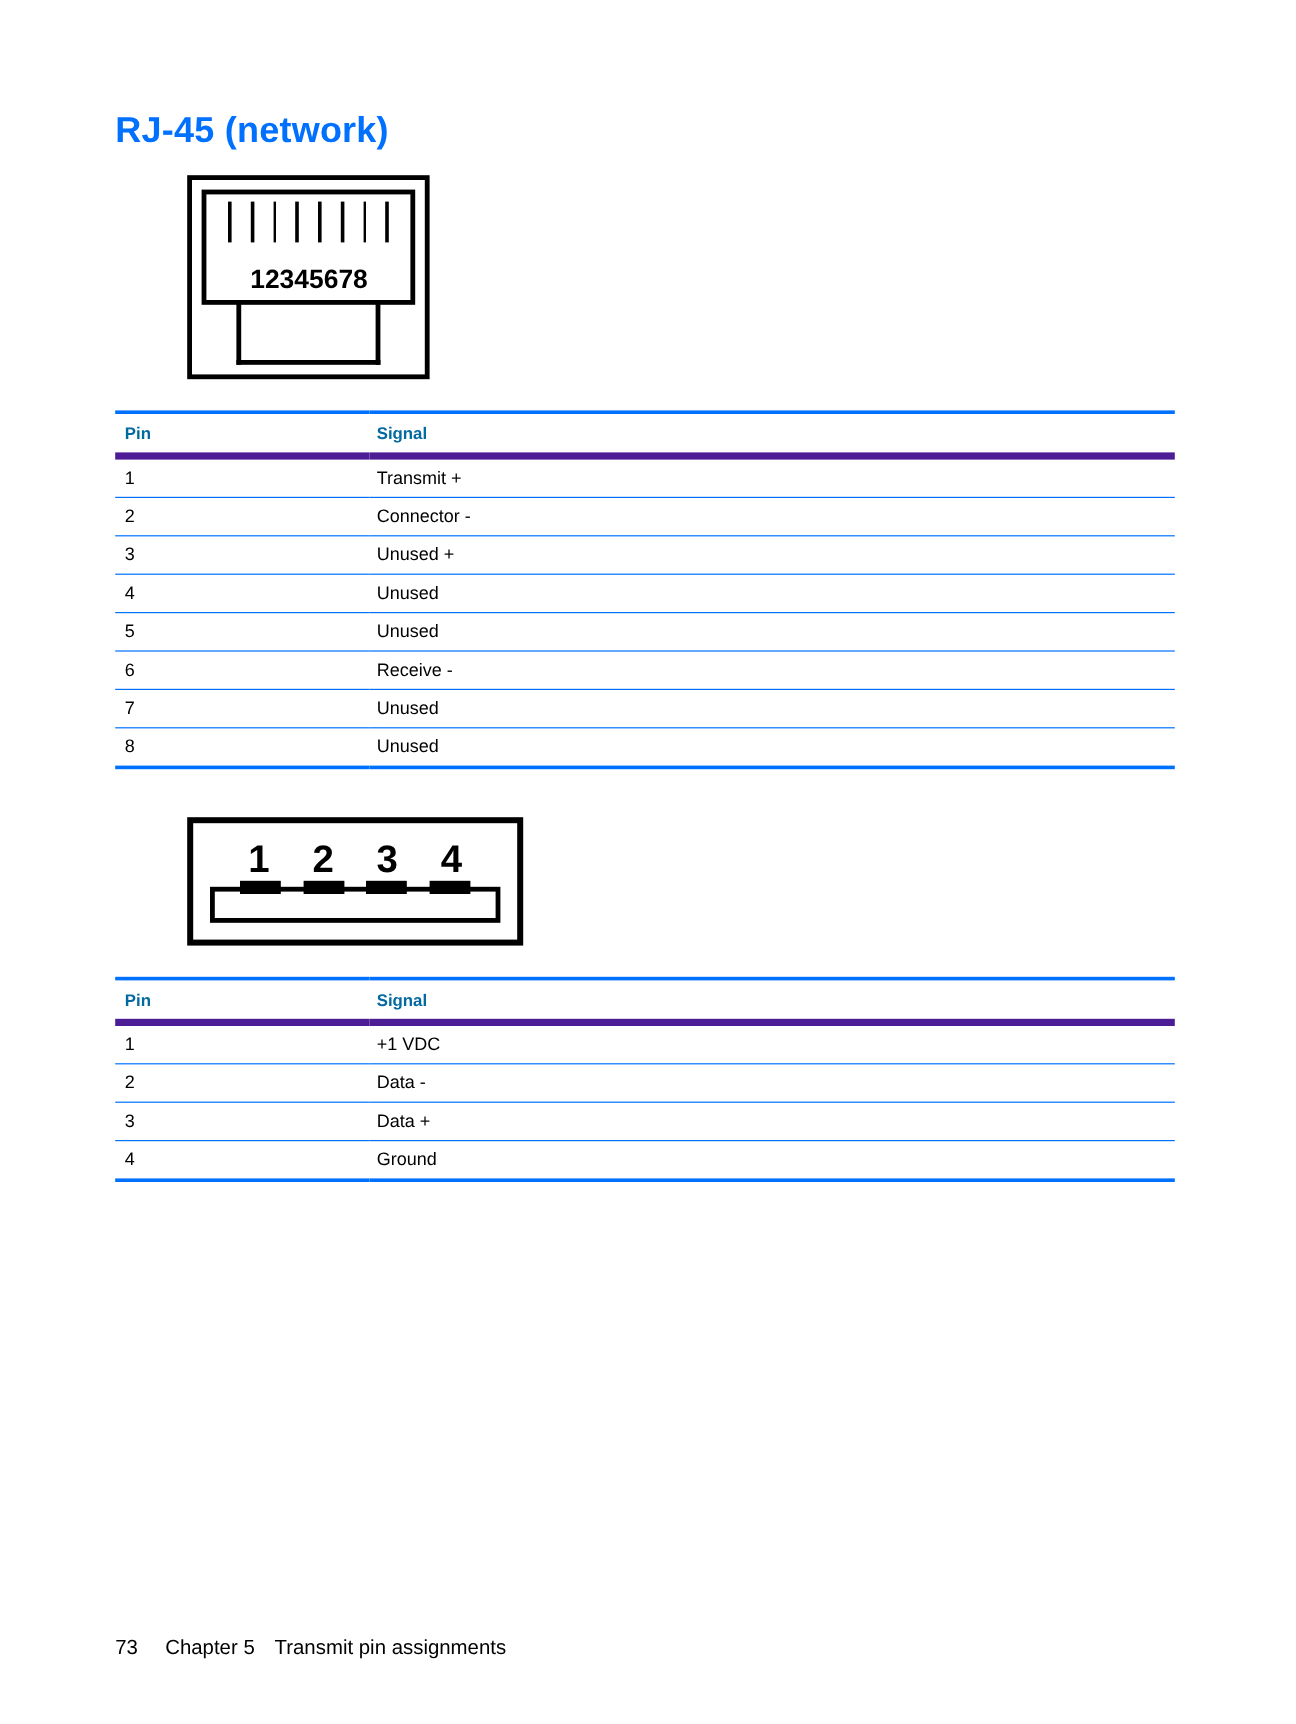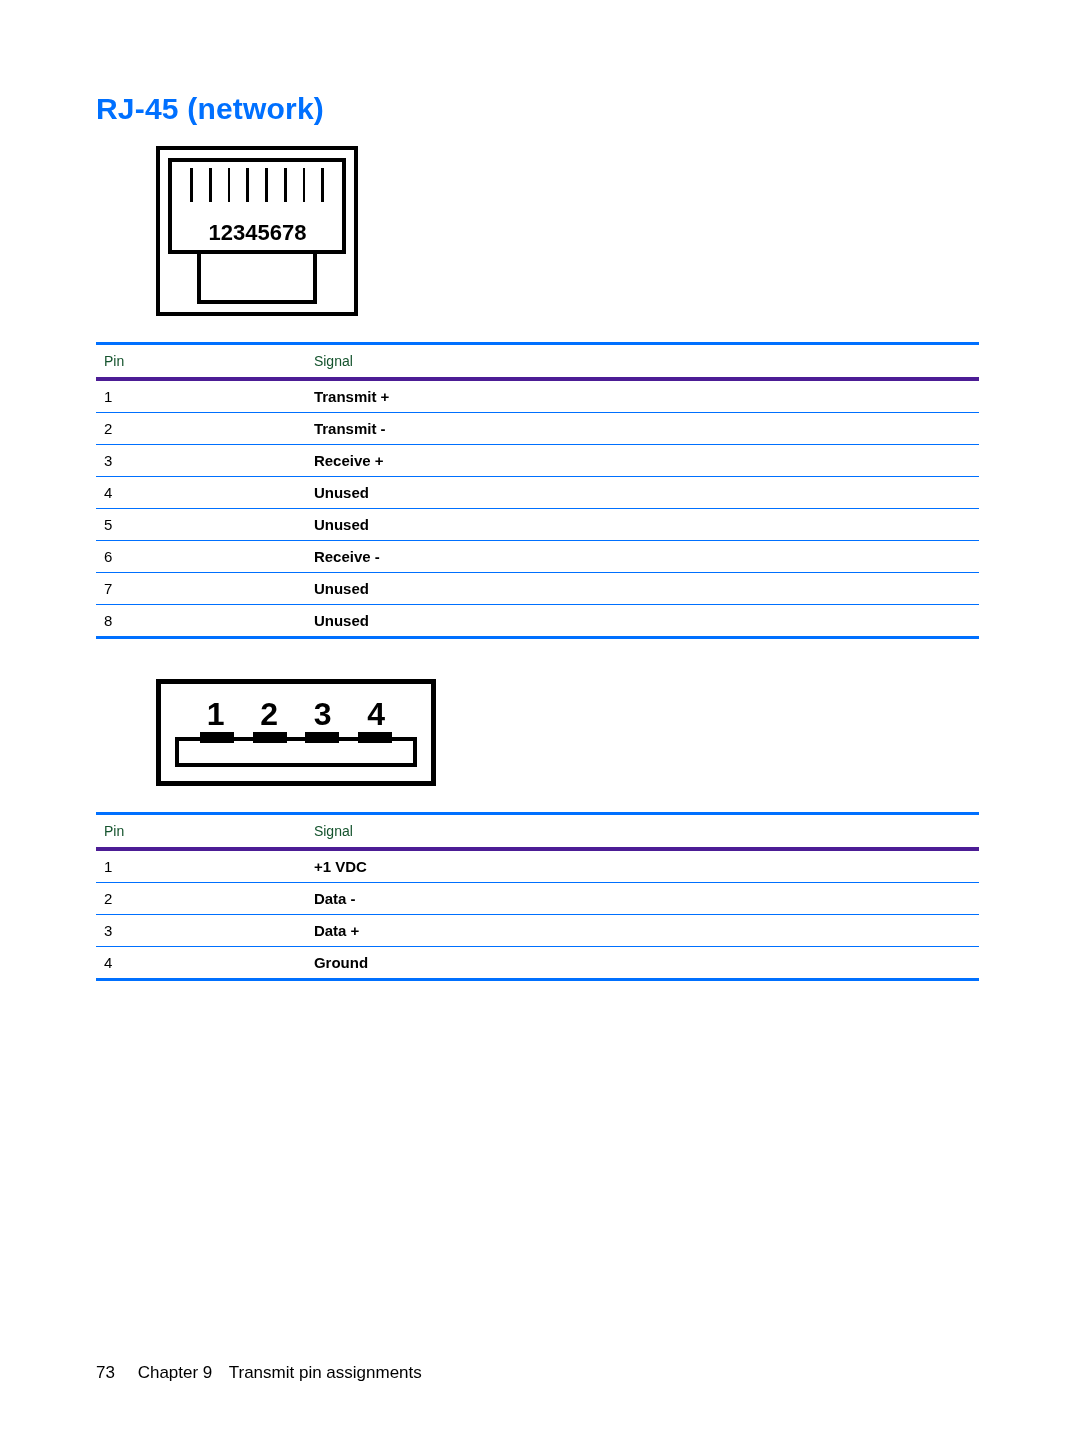--- a/index.html
+++ b/index.html
@@ -102,34 +102,34 @@
     background: #000;
   }
 
   
   .pin-table { width: 100%; border-collapse: collapse; font-size: 15px; }
   .pin-table .top-rule td, .pin-table .top-rule th {
     border-top: 3px solid #0070ff;
   }
   .pin-table th {
     text-align: left;
-    color: #14532d;
-    font-weight: normal;
+    color: #0369a1;
+    font-weight: bold;
     font-size: 14px;
     padding: 8px 6px 8px 6px;
-    border-bottom: 4px solid #4c1d95;
+    border-bottom: 6px solid #4c1d95;
   }
   .pin-table td {
     padding: 7px 6px 7px 6px;
     border-bottom: 1px solid #0070ff;
     font-size: 15px;
   }
   .pin-table tr.last td { border-bottom: 3px solid #0070ff; }
   .col-pin { width: 24%; padding-left: 8px !important; }
-  .col-sig { width: 76%; font-weight: bold; }
+  .col-sig { width: 76%; }
 
   .section-gap { height: 40px; }
 
   .footer {
     position: absolute;
     left: 96px;
     bottom: 54px;
     font-size: 17px;
   }
   .footer .pn { margin-right: 18px; }
@@ -179,25 +179,25 @@
         <th class="col-sig">Signal</th>
       </tr>
     </thead>
     <tbody>
       <tr>
           <td class="col-pin">1</td>
           <td class="col-sig">Transmit +</td>
         </tr>
       <tr>
           <td class="col-pin">2</td>
-          <td class="col-sig">Transmit -</td>
+          <td class="col-sig">Connector -</td>
         </tr>
       <tr>
           <td class="col-pin">3</td>
-          <td class="col-sig">Receive +</td>
+          <td class="col-sig">Unused +</td>
         </tr>
       <tr>
           <td class="col-pin">4</td>
           <td class="col-sig">Unused</td>
         </tr>
       <tr>
           <td class="col-pin">5</td>
           <td class="col-sig">Unused</td>
         </tr>
       <tr>
@@ -259,17 +259,17 @@
         </tr>
       <tr class="last">
           <td class="col-pin">4</td>
           <td class="col-sig">Ground</td>
         </tr>
     </tbody>
   </table>
 
   <div class="footer">
     <span class="pn">73</span>
-    <span class="ch">Chapter 9</span>
+    <span class="ch">Chapter 5</span>
     <span>Transmit pin assignments</span>
   </div>
 
 </div>
 
 </body></html>

